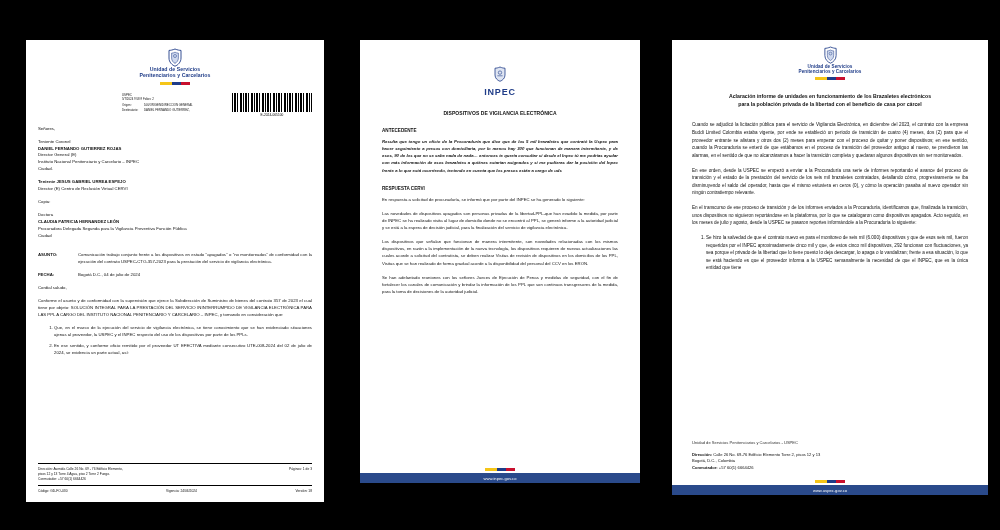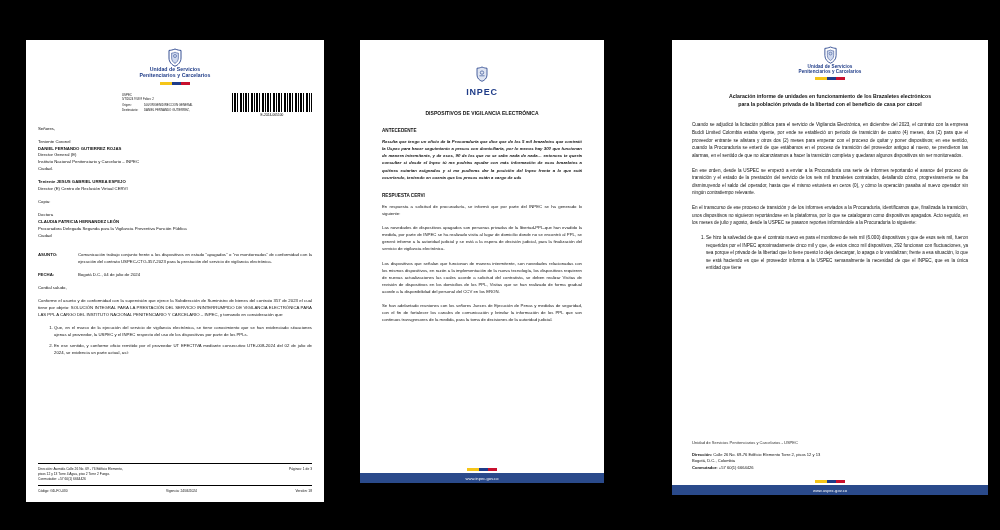--- a/index.html
+++ b/index.html
@@ -16,21 +16,21 @@
   }
 
   
   .page {
     position: absolute;
     background: #ffffff;
     box-sizing: border-box;
     overflow: hidden;
   }
   #doc1 { left: 26px;  top: 40px;  width: 298px; height: 462px; padding: 0; }
-  #doc2 { left: 360px; top: 40px;  width: 244px; height: 443px; }
+  #doc2 { left: 360px; top: 40px;  width: 280px; height: 443px; }
   #doc3 { left: 672px; top: 40px;  width: 316px; height: 455px; }
 
   
   .crest-wrap { text-align: center; }
   .crest { display: block; margin: 0 auto; }
   .org-name {
     color: #1f3c88;
     font-weight: bold;
     line-height: 1.12;
     text-align: center;

